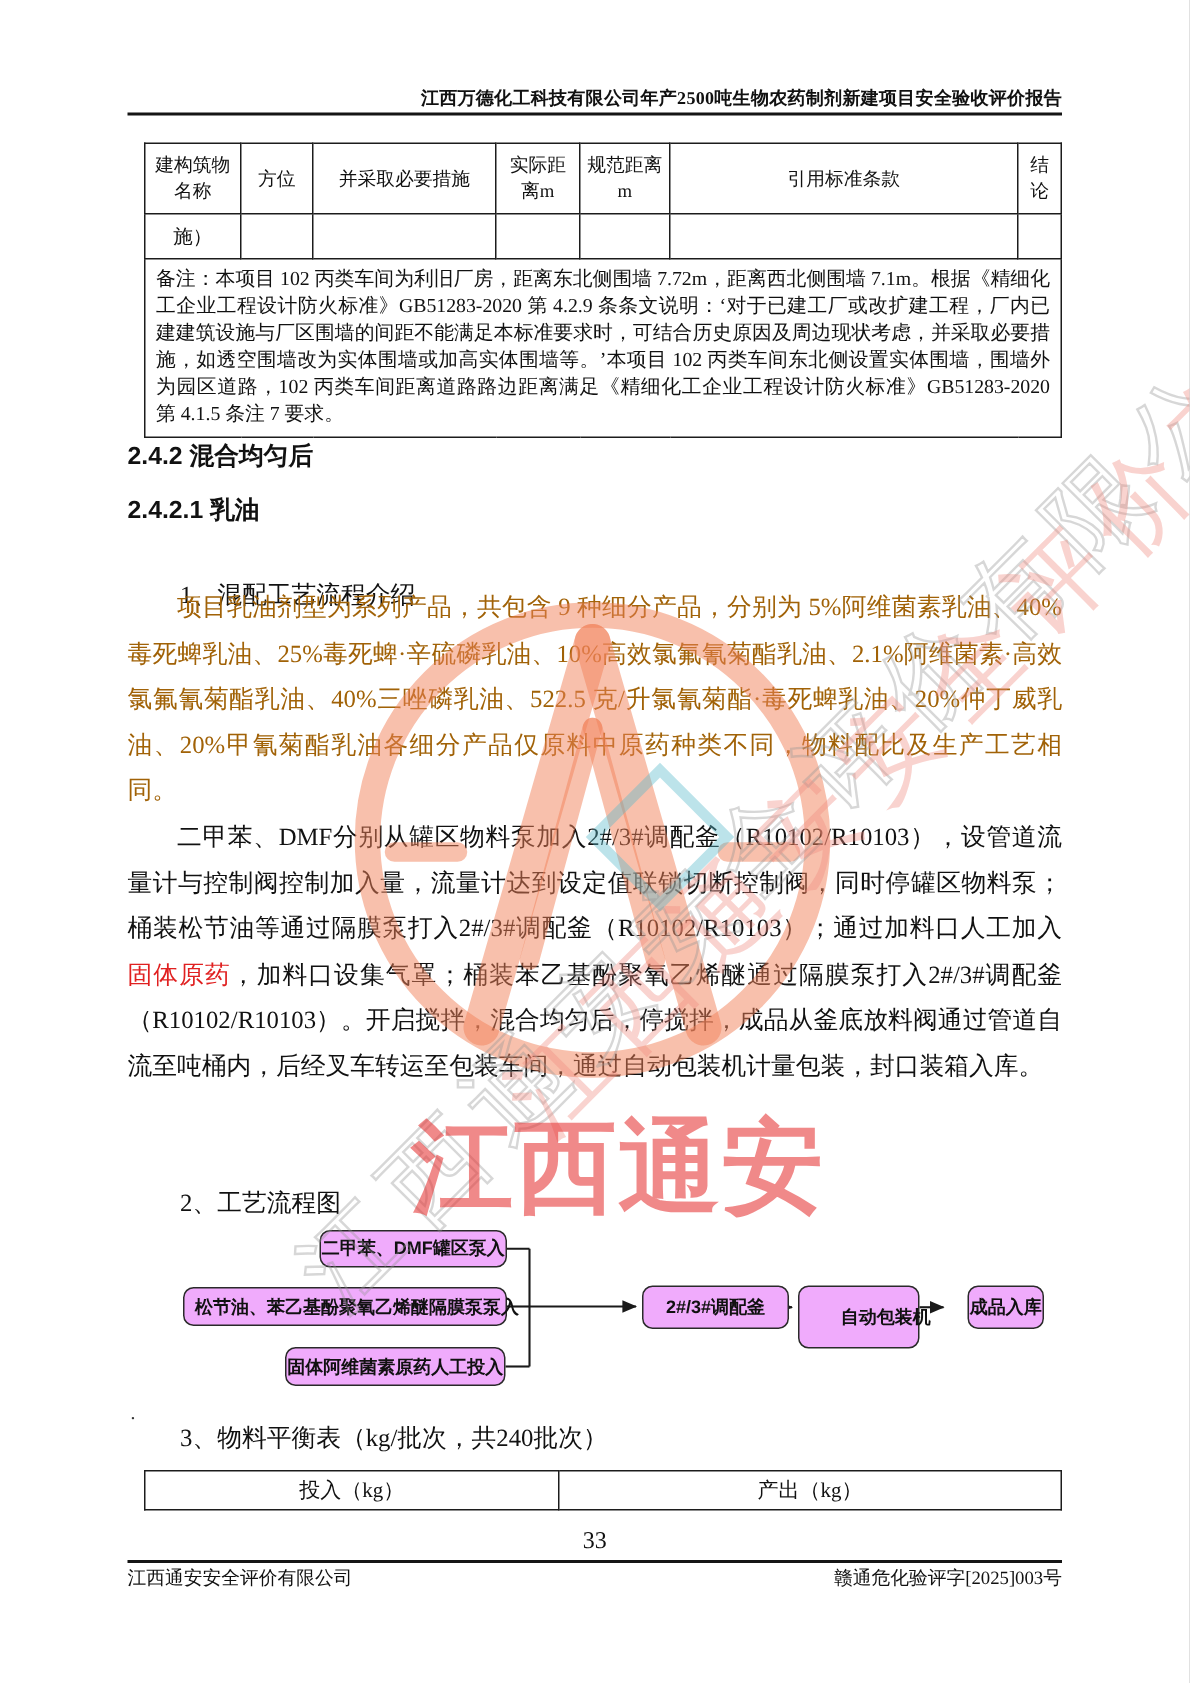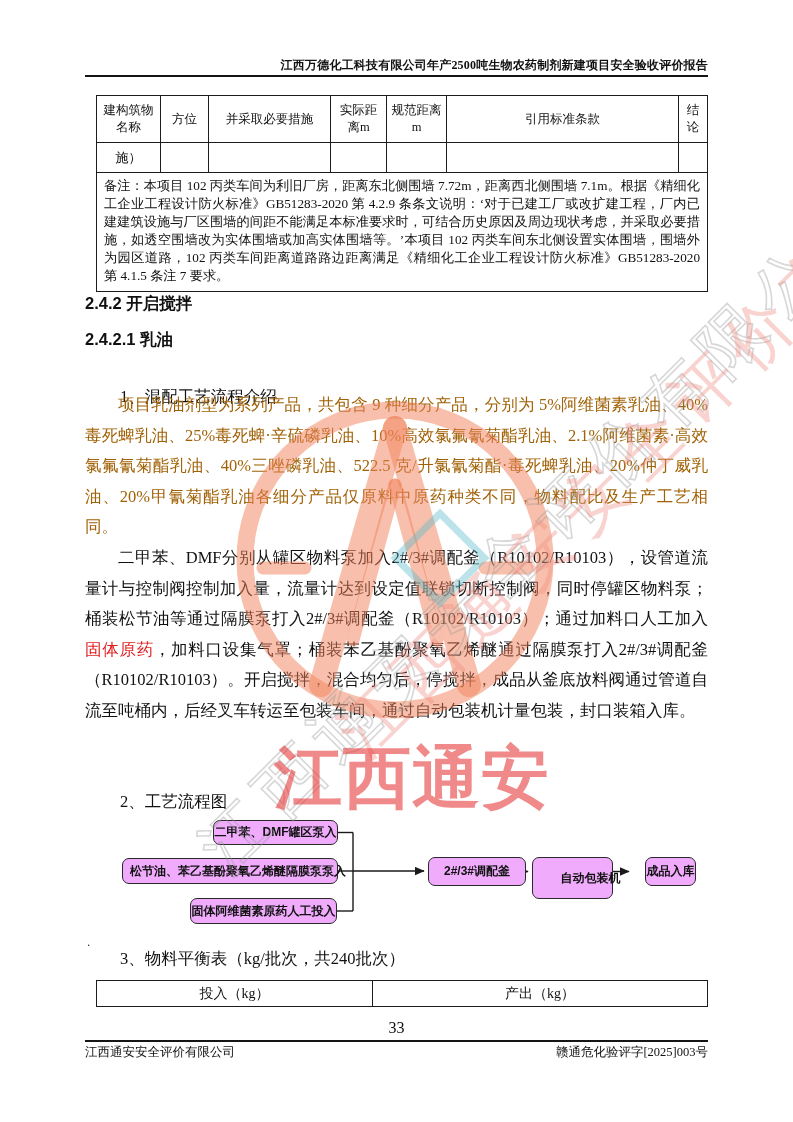--- a/index.html
+++ b/index.html
@@ -109,21 +109,21 @@
       <td></td>
       <td></td>
       <td></td>
     </tr>
     <tr>
       <td class="note-cell" colspan="7">备注：本项目 102 丙类车间为利旧厂房，距离东北侧围墙 7.72m，距离西北侧围墙 7.1m。根据《精细化工企业工程设计防火标准》GB51283-2020 第 4.2.9 条条文说明：‘对于已建工厂或改扩建工程，厂内已建建筑设施与厂区围墙的间距不能满足本标准要求时，可结合历史原因及周边现状考虑，并采取必要措施，如透空围墙改为实体围墙或加高实体围墙等。’本项目 102 丙类车间东北侧设置实体围墙，围墙外为园区道路，102 丙类车间距离道路路边距离满足《精细化工企业工程设计防火标准》GB51283-2020 第 4.1.5 条注 7 要求。</td>
     </tr>
   </tbody>
     </table>
 
-  <div class="h2" style="top:293px;">2.4.2 开启搅拌</div>
+  <div class="h2" style="top:293px;">2.4.2 混合均匀后</div>
   <div class="h2" style="top:329px;">2.4.2.1 乳油</div>
   <div class="list-item" style="top:363px;">1、混配工艺流程介绍</div>
 
   <p class="para para-blue" style="top:390px;">项目乳油剂型为系列产品，共包含 9 种细分产品，分别为 5%阿维菌素乳油、40%毒死蜱乳油、25%毒死蜱·辛硫磷乳油、10%高效氯氟氰菊酯乳油、2.1%阿维菌素·高效氯氟氰菊酯乳油、40%三唑磷乳油、522.5 克/升氯氰菊酯·毒死蜱乳油、20%仲丁威乳油、20%甲氰菊酯乳油各细分产品仅原料中原药种类不同，物料配比及生产工艺相同。</p>
 
   <p class="para" style="top:543px;"><span>二甲苯、DMF分别从罐区物料泵加入2#/3#调配釜（R10102/R10103），设管道流量计与控制阀控制加入量，流量计达到设定值联锁切断控制阀，同时停罐区物料泵；桶装松节油等通过隔膜泵打入2#/3#调配釜（R10102/R10103）；通过加料口人工加入</span><span class="red-inline">固体原药</span><span>，加料口设集气罩；桶装苯乙基酚聚氧乙烯醚通过隔膜泵打入2#/3#调配釜（R10102/R10103）。开启搅拌，混合均匀后，停搅拌，成品从釜底放料阀通过管道自流至吨桶内，后经叉车转运至包装车间，通过自动包装机计量包装，封口装箱入库。</span></p>
 
   <div class="list-item" style="top:768px;">2、工艺流程图</div>
 
   <div class="diagram">

